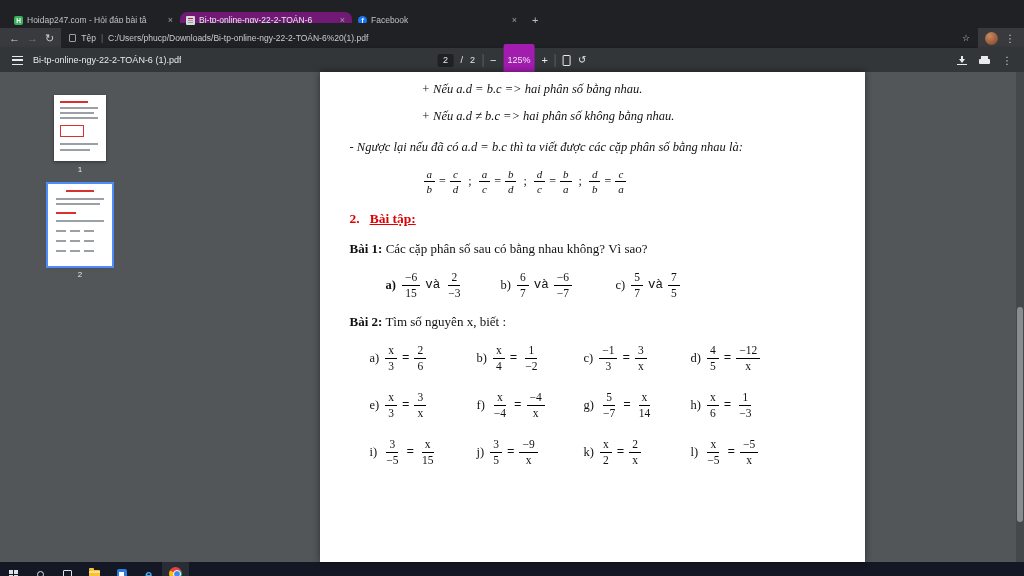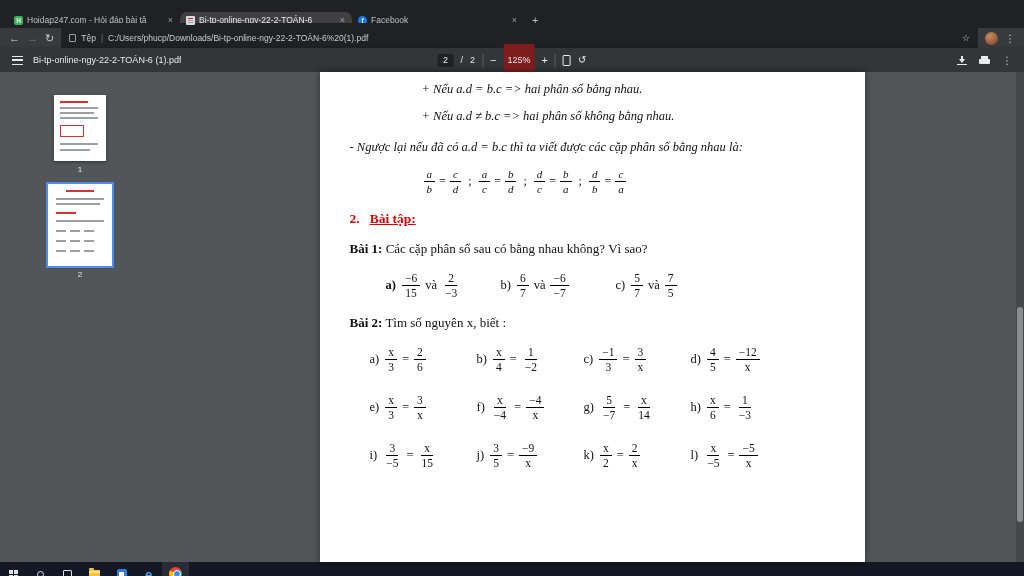--- a/index.html
+++ b/index.html
@@ -3,21 +3,21 @@
 <meta charset="utf-8">
 <style>
   *{margin:0;padding:0;box-sizing:border-box}
   html,body{width:1024px;height:576px;overflow:hidden}
   body{font-family:"Liberation Sans",sans-serif;background:#525659;position:relative}
 
   
   .tabstrip{height:28px;background:#202124;display:flex;align-items:flex-end;padding-left:8px}
   .tab{width:172px;height:16px;display:flex;align-items:center;gap:4px;padding:0 6px;
        border-radius:7px 7px 0 0;color:#bdc1c6;font-size:8.5px;white-space:nowrap;overflow:hidden;cursor:default}
-  .tab.active{background:#404040;color:#e8eaed}
+  .tab.active{background:#701a75;color:#e8eaed}
   .tab-title{flex:1;overflow:hidden;text-overflow:clip;white-space:nowrap}
   .tab-close{color:#9aa0a6;font-size:9px;padding:0 1px}
   .favicon{width:9px;height:9px;border-radius:2px;flex:0 0 auto;display:flex;align-items:center;justify-content:center;
            font-size:6.5px;font-weight:bold;color:#fff}
   .fav-h{background:#3daf5c}
   .fav-pdf{background:#d8dbde;position:relative;border-radius:1px}
   .fav-pdf::after{content:"";position:absolute;left:2px;top:2px;width:5px;height:1px;background:#c1272d;box-shadow:0 2px 0 #9aa0a6,0 4px 0 #9aa0a6}
   .fav-fb{background:#1877f2;border-radius:50%}
   .newtab{color:#bdc1c6;font-size:11px;margin:0 0 2px 8px}
 
@@ -36,21 +36,21 @@
 
   
   .pdfbar{height:24px;background:#323639;display:flex;align-items:center;color:#e8eaed;font-size:9px;padding:0 12px;position:relative;box-shadow:0 1px 3px rgba(0,0,0,.45)}
   .hamb{width:11px;height:9px;border-top:1.5px solid #e8eaed;border-bottom:1.5px solid #e8eaed;position:relative;margin-right:10px}
   .hamb::before{content:"";position:absolute;left:0;top:2.8px;width:11px;height:1.5px;background:#e8eaed}
   .pdf-filename{color:#e8eaed;max-width:240px;overflow:hidden;white-space:nowrap}
   .pdfcenter{position:absolute;left:50%;top:0;height:100%;transform:translateX(-50%);display:flex;align-items:center;gap:7px}
   .pagebox{min-width:16px;height:13px;background:#202124;border-radius:2px;display:flex;align-items:center;justify-content:center;padding:0 3px}
   .vdiv{width:1px;height:13px;background:#5a5d60}
   .zoombtn{font-size:11px;color:#e8eaed;line-height:1}
-  .zoombox{height:13px;background:#7f1d1d;border-radius:2px;display:flex;align-items:center;padding:16px 4px}
+  .zoombox{height:13px;background:#a21caf;border-radius:2px;display:flex;align-items:center;padding:16px 4px}
   .fitpage{width:8px;height:11px;border:1.2px solid #e8eaed;border-radius:1px}
   .rotate{font-size:10px;line-height:1}
   .pdfright{margin-left:auto;display:flex;align-items:center;gap:12px}
   .dl{width:10px;height:9px;border-bottom:1.5px solid #e8eaed;position:relative}
   .dl::before{content:"";position:absolute;left:4px;top:0;width:2px;height:4px;background:#e8eaed}
   .dl::after{content:"";position:absolute;left:2px;top:3px;border-left:3px solid transparent;border-right:3px solid transparent;border-top:4px solid #e8eaed}
   .prn{width:11px;height:9px;position:relative}
   .prn::before{content:"";position:absolute;left:2px;top:0;width:7px;height:3px;background:#e8eaed}
   .prn::after{content:"";position:absolute;left:0;top:3.5px;width:11px;height:4.5px;background:#e8eaed;border-radius:1px}
 
@@ -87,21 +87,21 @@
   .section{margin:16px 12px 0 30px;font-family:"Liberation Serif",serif;font-weight:bold;font-size:13.5px;color:#e00000}
   .stitle{text-decoration:underline;margin-left:10px}
   .bline{margin:14px 0 0 30px;font-family:"Liberation Serif",serif;font-size:13px}
   .blabel{font-weight:bold}
   .b1row{margin:13px 0 0 66px;display:flex;align-items:center}
   .b1row .excell{width:115px}
   .b2grid{margin:13px 0 0 50px;display:grid;grid-template-columns:repeat(4,107px);row-gap:17px}
   .excell{display:inline-flex;align-items:center}
   .exlabel{margin-right:5px;font-family:"Liberation Serif",serif;font-size:12.5px}
   .exlabel.bold{font-weight:bold}
-  .exsep{margin:8px 4px;font-family:Liberation Serif, serif;font-size:12.5px}
+  .exsep{margin:8px 4px;font-family:Liberation Mono, monospace;font-size:12.5px}
 
   
   .taskbar{height:24px;background:#141824;display:flex;align-items:stretch;color:#dfe3e8}
   .tbicon{width:27px;display:flex;align-items:center;justify-content:center}
   .tbicon.active{background:rgba(255,255,255,.09);border-bottom:2px solid #76b9ed}
   .winlogo{width:9px;height:9px;background:
      linear-gradient(#dfe3e8,#dfe3e8) 0 0/4px 4px no-repeat,
      linear-gradient(#dfe3e8,#dfe3e8) 5px 0/4px 4px no-repeat,
      linear-gradient(#dfe3e8,#dfe3e8) 0 5px/4px 4px no-repeat,
      linear-gradient(#dfe3e8,#dfe3e8) 5px 5px/4px 4px no-repeat}

